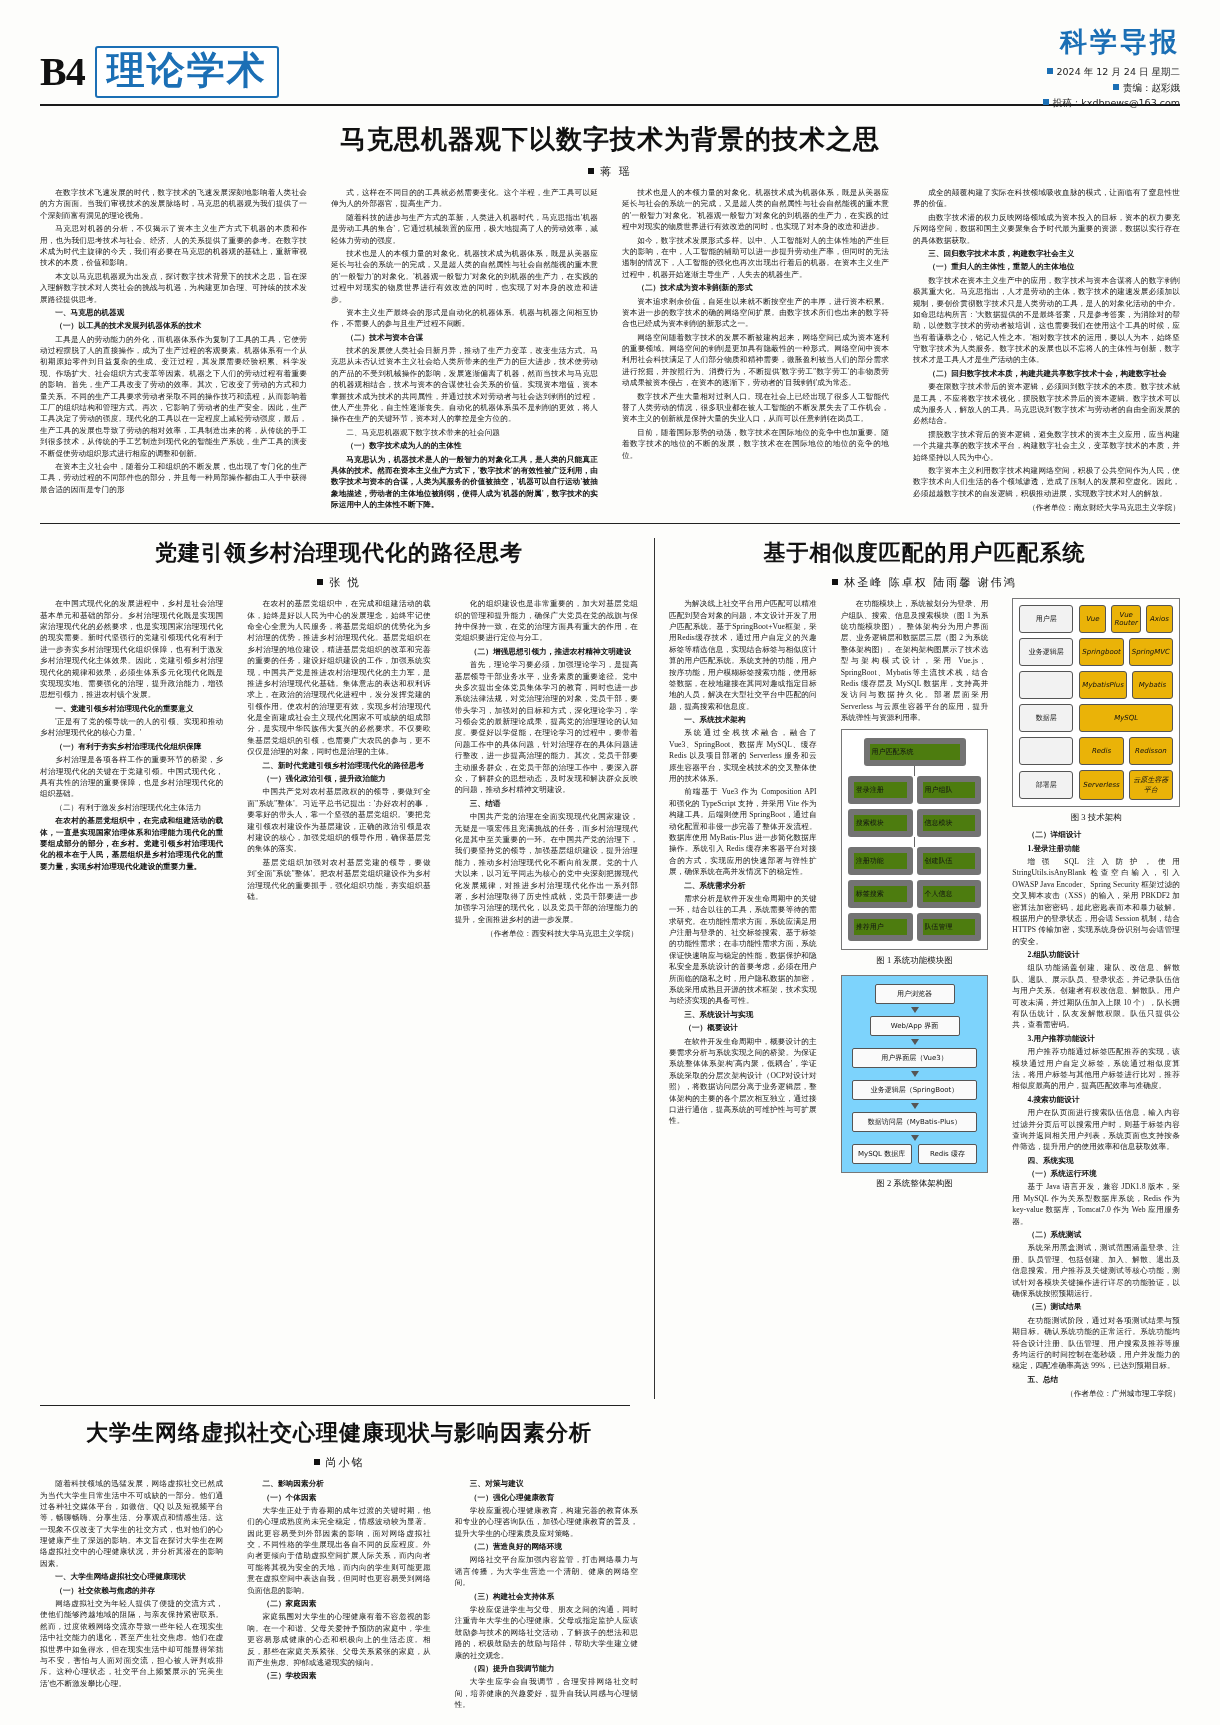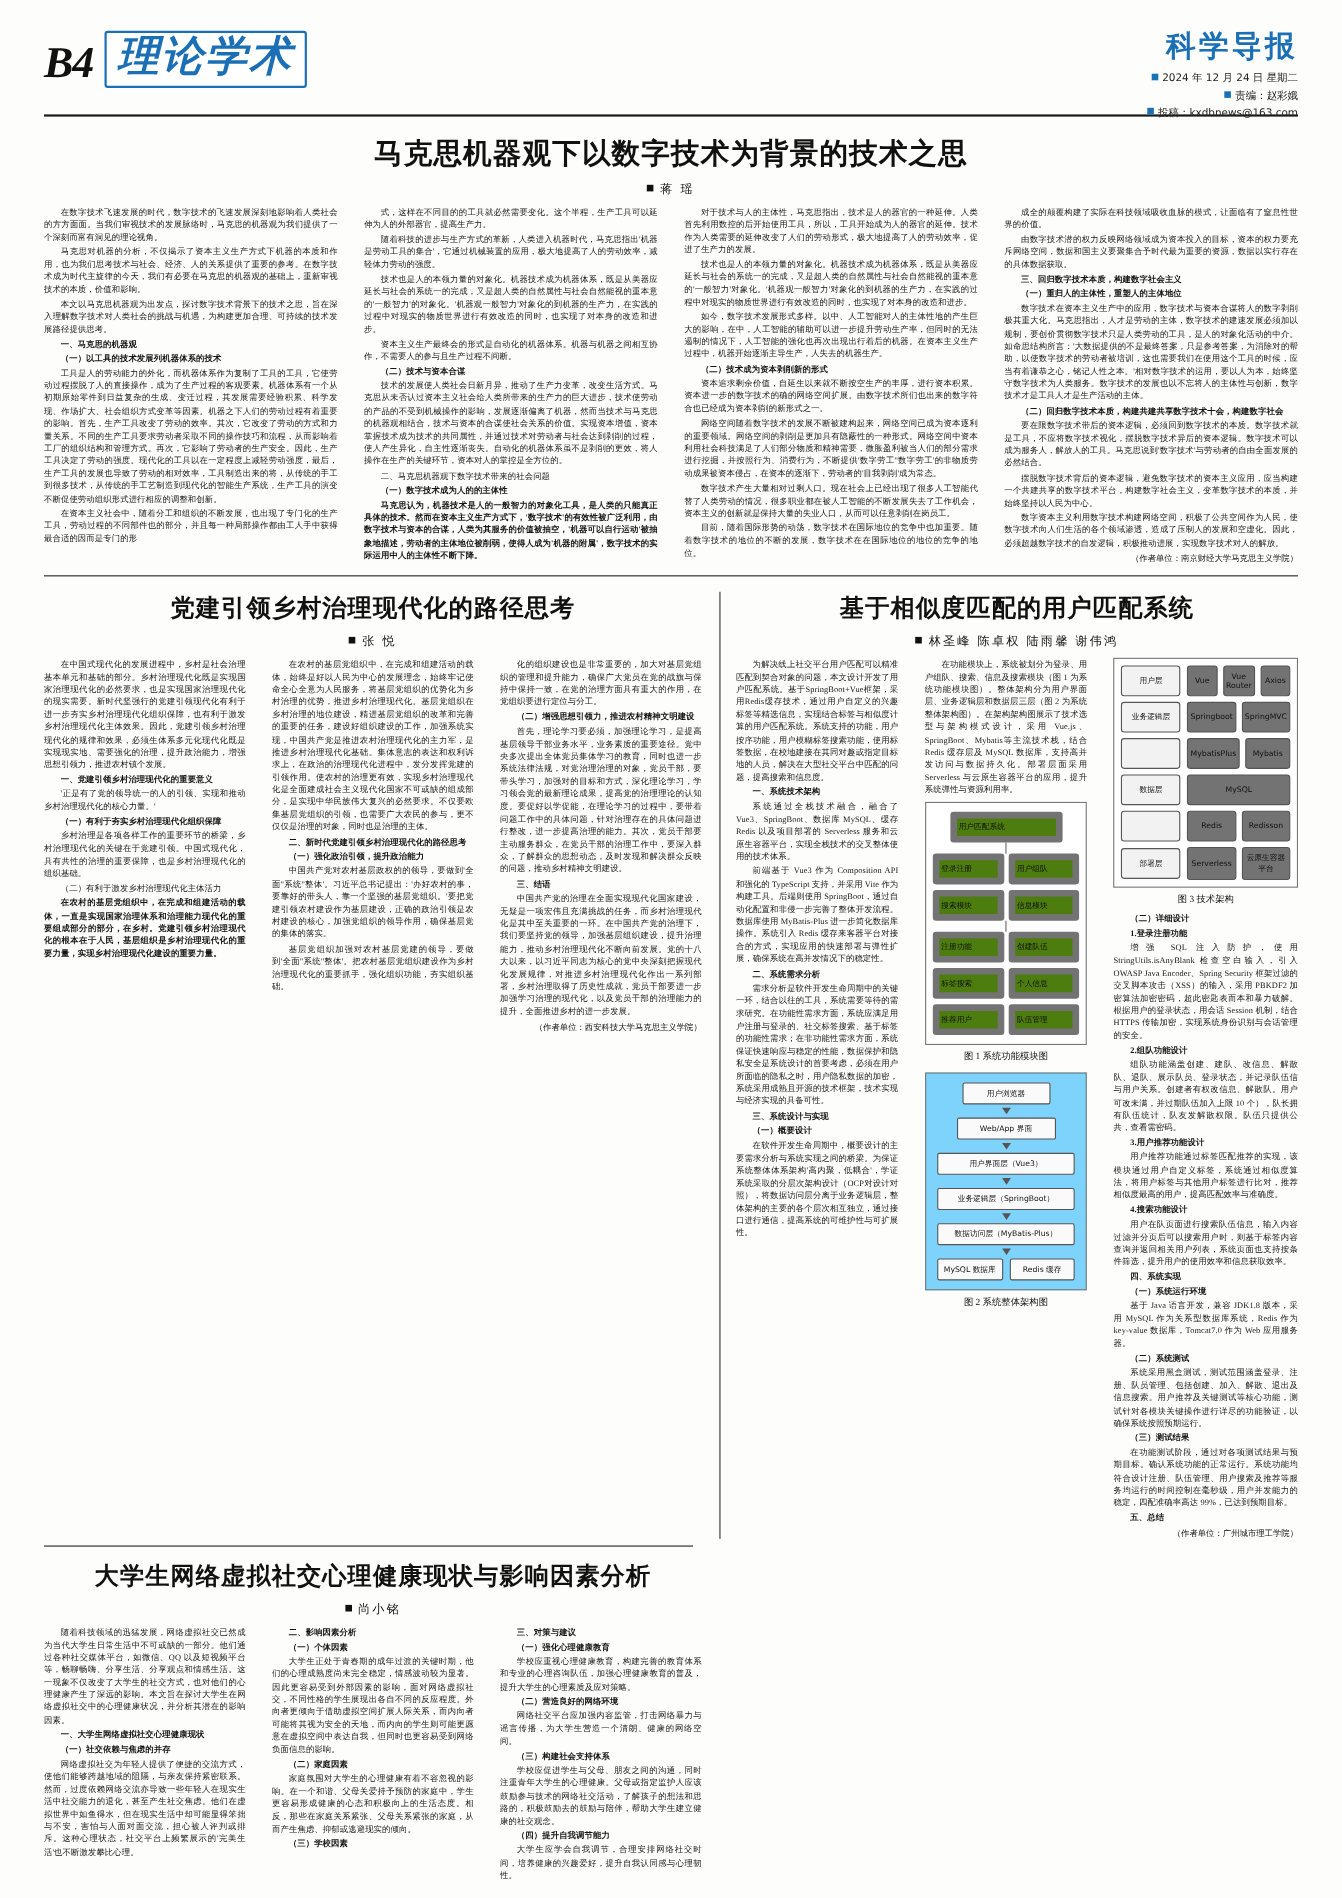--- a/index.html
+++ b/index.html
@@ -11,21 +11,21 @@
     position:relative;
     overflow:hidden;
   }
   .page{width:1220px;height:1725px;position:relative;padding:0;box-sizing:border-box;}
 
   
   .masthead{
     position:relative;height:82px;margin:22px 40px 0 40px;
     border-bottom:2px solid #1a1a1a;
   }
-  .mh-left{position:absolute;left:0;top:6px;display:flex;align-items:flex-end;gap:10px;font-style:italic;}
+  .mh-left{position:absolute;left:0;top:24px;display:flex;align-items:center;gap:10px;}
   .folio{
     font-family:"Liberation Serif","DejaVu Serif",serif;
     font-weight:bold;font-size:40px;letter-spacing:-1px;color:#111;
   }
   .mh-title-box{
     border:2px solid #1b6fb5;border-radius:3px;padding:2px 10px 4px 10px;
     background:#fff;
   }
   .mh-title{
     font-family:"Liberation Serif","DejaVu Serif",serif;
@@ -79,23 +79,23 @@
   .figcap{text-align:center;font-size:8.5px;margin-top:5px;font-family:"Liberation Serif","DejaVu Serif",serif;}
   .diagram{border:1px solid #777;background:#fff;padding:6px;}
   .dg-row{display:flex;align-items:center;gap:6px;margin-bottom:5px;}
   .dg-label{
     width:52px;min-height:26px;border:1px solid #555;border-radius:3px;
     font-size:7px;display:flex;align-items:center;justify-content:center;text-align:center;
     background:#f2f2f2;
   }
   .dg-cells{flex:1;display:flex;gap:5px;}
   .dg-cell{
-    flex:1;border:1px solid #555;border-radius:3px;background:#737373;
+    flex:1;border:1px solid #555;border-radius:3px;background:#eab308;
     font-size:7px;padding:4px 2px;text-align:center;min-height:18px;
-    display:flex;align-items:center;justify-content:center;
+    display:flex;align-items:center;justify-content:center;font-style:italic;
   }
 
   .tree{border:1px solid #777;background:#fff;padding:8px 6px;}
   .tnode{
     border:6px solid #737373;border-radius:3px;background:#4d7c0f;
     font-size:7px;text-align:left;padding:3px 2px;
   }
   .tcenter{display:flex;justify-content:center;}
   .vline{width:1px;height:10px;background:#666;margin:0 auto;}
 
@@ -149,21 +149,20 @@
         <p>技术也是人的本领力量的对象化。机器技术成为机器体系，既是从美器应延长与社会的系统一的完成，又是超人类的自然属性与社会自然能视的重本意的'一般智力'的对象化。'机器观一般智力'对象化的到机器的生产力，在实践的过程中对现实的物质世界进行有效改造的同时，也实现了对本身的改造和进步。</p>
         <p>资本主义生产最终会的形式是自动化的机器体系。机器与机器之间相互协作，不需要人的参与且生产过程不间断。</p>
         <p class="sub">（二）技术与资本合谋</p>
         <p>技术的发展使人类社会日新月异，推动了生产力变革，改变生活方式。马克思从未否认过资本主义社会给人类所带来的生产力的巨大进步，技术使劳动的产品的不受到机械操作的影响，发展逐渐偏离了机器，然而当技术与马克思的机器观相结合，技术与资本的合谋使社会关系的价值。实现资本增值，资本掌握技术成为技术的共同属性，并通过技术对劳动者与社会达到剥削的过程，使人产生异化，自主性逐渐丧失。自动化的机器体系虽不是剥削的更效，将人操作在生产的关键环节，资本对人的掌控是全方位的。</p>
         <p>二、马克思机器观下数字技术带来的社会问题</p>
         <p class="sub">（一）数字技术成为人的的主体性</p>
         <p class="sub">马克思认为，机器技术是人的一般智力的对象化工具，是人类的只能真正具体的技术。然而在资本主义生产方式下，'数字技术'的有效性被广泛利用，由数字技术与资本的合谋，人类为其服务的价值被抽空，'机器可以自行运动'被抽象地描述，劳动者的主体地位被削弱，使得人成为'机器的附属'，数字技术的实际运用中人的主体性不断下降。</p>
         <p></p>
       </div>
       <div class="col">
-        <p>对于技术与人的主体性，马克思指出，技术是人的器官的一种延伸。人类首先利用数控的后开始使用工具，所以，工具开始成为人的器官的延伸。技术作为人类需要的延伸改变了人们的劳动形式，极大地提高了人的劳动效率，促进了生产力的发展。</p>
         <p>技术也是人的本领力量的对象化。机器技术成为机器体系，既是从美器应延长与社会的系统一的完成，又是超人类的自然属性与社会自然能视的重本意的'一般智力'对象化。'机器观一般智力'对象化的到机器的生产力，在实践的过程中对现实的物质世界进行有效改造的同时，也实现了对本身的改造和进步。</p>
         <p>如今，数字技术发展形式多样。以中、人工智能对人的主体性地的产生巨大的影响，在中，人工智能的辅助可以进一步提升劳动生产率，但同时的无法遏制的情况下，人工智能的强化也再次出现出行着后的机器。在资本主义生产过程中，机器开始逐渐主导生产，人失去的机器生产。</p>
         <p class="sub">（二）技术成为资本剥削新的形式</p>
         <p>资本追求剩余价值，自延生以来就不断按空生产的丰厚，进行资本积累。资本进一步的数字技术的确的网络空间扩展。由数字技术所们也出来的数字符合也已经成为资本剥削的新形式之一。</p>
         <p>网络空间随着数字技术的发展不断被建构起来，网络空间已成为资本逐利的重要领域。网络空间的剥削是更加具有隐蔽性的一种形式。网络空间中资本利用社会科技满足了人们部分物质和精神需要，微胀盈利被当人们的部分需求进行挖掘，并按照行为、消费行为，不断提供'数字劳工''数字劳工'的非物质劳动成果被资本侵占，在资本的逐渐下，劳动者的'目我剥削'成为常态。</p>
         <p>数字技术产生大量相对过剩人口。现在社会上已经出现了很多人工智能代替了人类劳动的情况，很多职业都在被人工智能的不断发展失去了工作机会，资本主义的创新就是保持大量的失业人口，从而可以任意剥削在岗员工。</p>
         <p>目前，随着国际形势的动荡，数字技术在国际地位的竞争中也加重要。随着数字技术的地位的不断的发展，数字技术在在国际地位的地位的竞争的地位。</p>
       </div>
       <div class="col">
         <p>成全的颠覆构建了实际在科技领域吸收血脉的模式，让面临有了窒息性世界的价值。</p>

